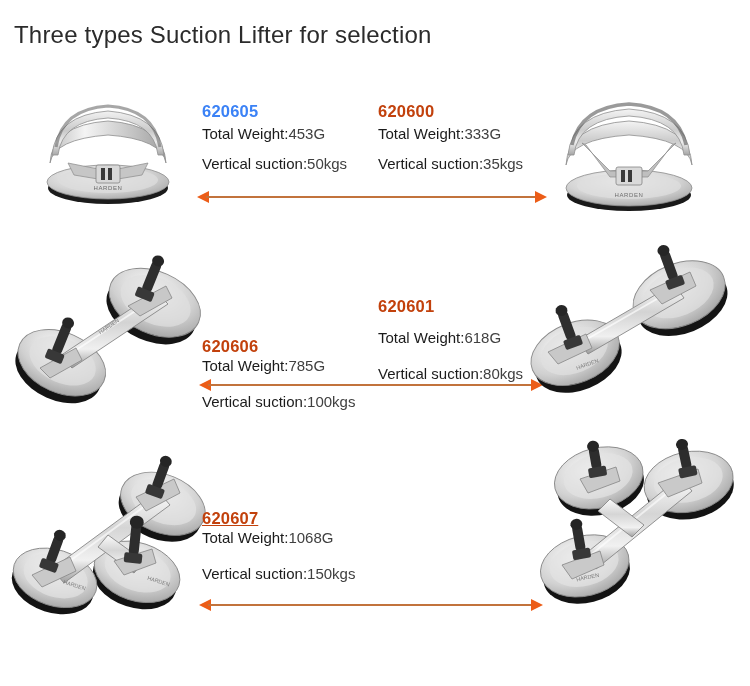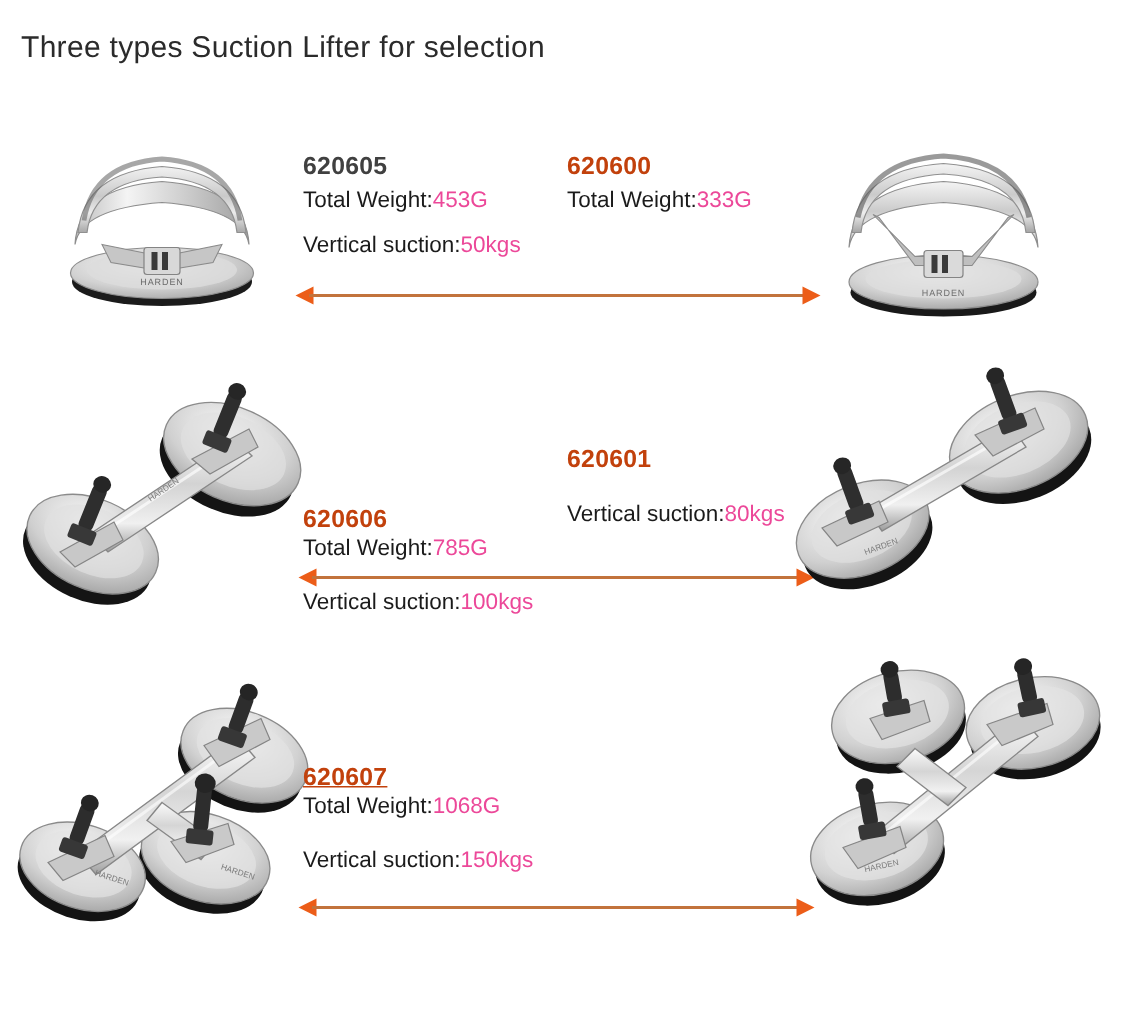--- a/index.html
+++ b/index.html
@@ -13,21 +13,21 @@
     position: relative;
     overflow: hidden;
     font-family: "Liberation Sans", sans-serif;
     color: #1a1a1a;
   }
 
   #page-title {
     position: absolute;
     left: 14px;
     top: 21px;
-    font-size: 20px;
+    font-size: 24px;
     font-weight: 400;
     letter-spacing: 0.2px;
     color: #2b2b2b;
     white-space: nowrap;
   }
 
   .product-row {
     position: absolute;
     left: 0;
     width: 750px;
@@ -44,33 +44,33 @@
   .spec-col-left  { left: 202px; }
   .spec-col-right { left: 378px; }
 
   .model-no {
     font-size: 16.5px;
     font-weight: bold;
     letter-spacing: 0.2px;
     margin: 0 0 6px 0;
     line-height: 1.05;
   }
-  .model-highlight { color: #404040; }
+  .model-highlight { color: #3b82f6; }
   .model-plain     { color: #c2410c; }
 
   .spec-line {
     font-size: 15px;
     font-weight: 400;
     color: #1b1b1b;
     line-height: 1.05;
     margin: 0;
     white-space: nowrap;
   }
   .spec-line + .spec-line { margin-top: 14px; }
-  .spec-value { color: #ec4899; }
+  .spec-value { color: #404040; }
 
   
   .range-arrow {
     position: absolute;
     height: 14px;
   }
   .range-arrow .shaft {
     position: absolute;
     left: 9px;
     right: 9px;
@@ -156,20 +156,21 @@
 
   <div class="spec-block spec-col-left" style="top: 18px;">
     <div class="model-no model-highlight">620605</div>
     <div class="spec-line"><span>Total Weight:</span><span class="spec-value">453G</span></div>
     <div class="spec-line"><span>Vertical suction:</span><span class="spec-value">50kgs</span></div>
   </div>
 
   <div class="spec-block spec-col-right" style="top: 18px;">
     <div class="model-no model-plain">620600</div>
     <div class="spec-line"><span>Total Weight:</span><span class="spec-value">333G</span></div>
+    <div class="spec-line"><span>Vertical suction:</span><span class="spec-value">35kgs</span></div>
   </div>
 
   <div class="range-arrow arrow-1">
     <span class="head head-left"></span>
     <span class="shaft"></span>
     <span class="head head-right"></span>
   </div>
 
   <div class="product-photo photo-1-right">
     <svg width="178" height="128" viewBox="0 0 178 128">
@@ -247,20 +248,21 @@
   </div>
 
   <div class="spec-block spec-col-left" style="top: 58px;">
     <div class="model-no model-plain" style="margin-bottom:3px;margin-top:40px;">620606</div>
     <div class="spec-line"><span>Total Weight:</span><span class="spec-value">785G</span></div>
     <div class="spec-line" style="margin-top:20px;"><span>Vertical suction:</span><span class="spec-value">100kgs</span></div>
   </div>
 
   <div class="spec-block spec-col-right" style="top: 58px;">
     <div class="model-no model-plain" style="margin-bottom:15px;">620601</div>
+    <div class="spec-line"><span>Total Weight:</span><span class="spec-value">618G</span></div>
     <div class="spec-line" style="margin-top:20px;"><span>Vertical suction:</span><span class="spec-value">80kgs</span></div>
   </div>
 
   <div class="range-arrow arrow-2">
     <span class="head head-left"></span>
     <span class="shaft"></span>
     <span class="head head-right"></span>
   </div>
 
   <div class="product-photo photo-2-right">

